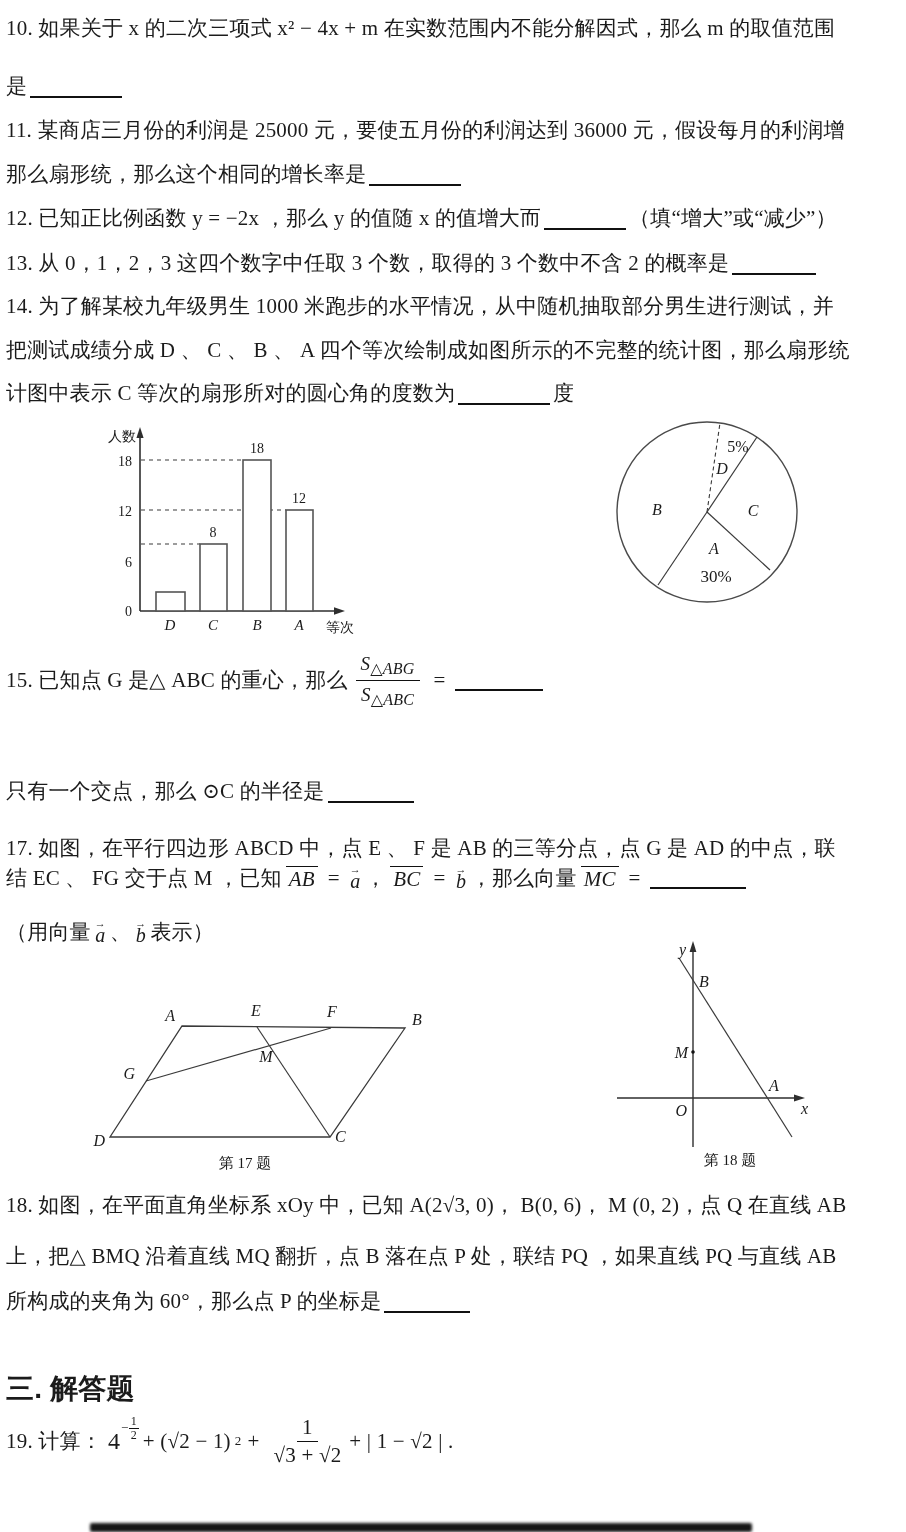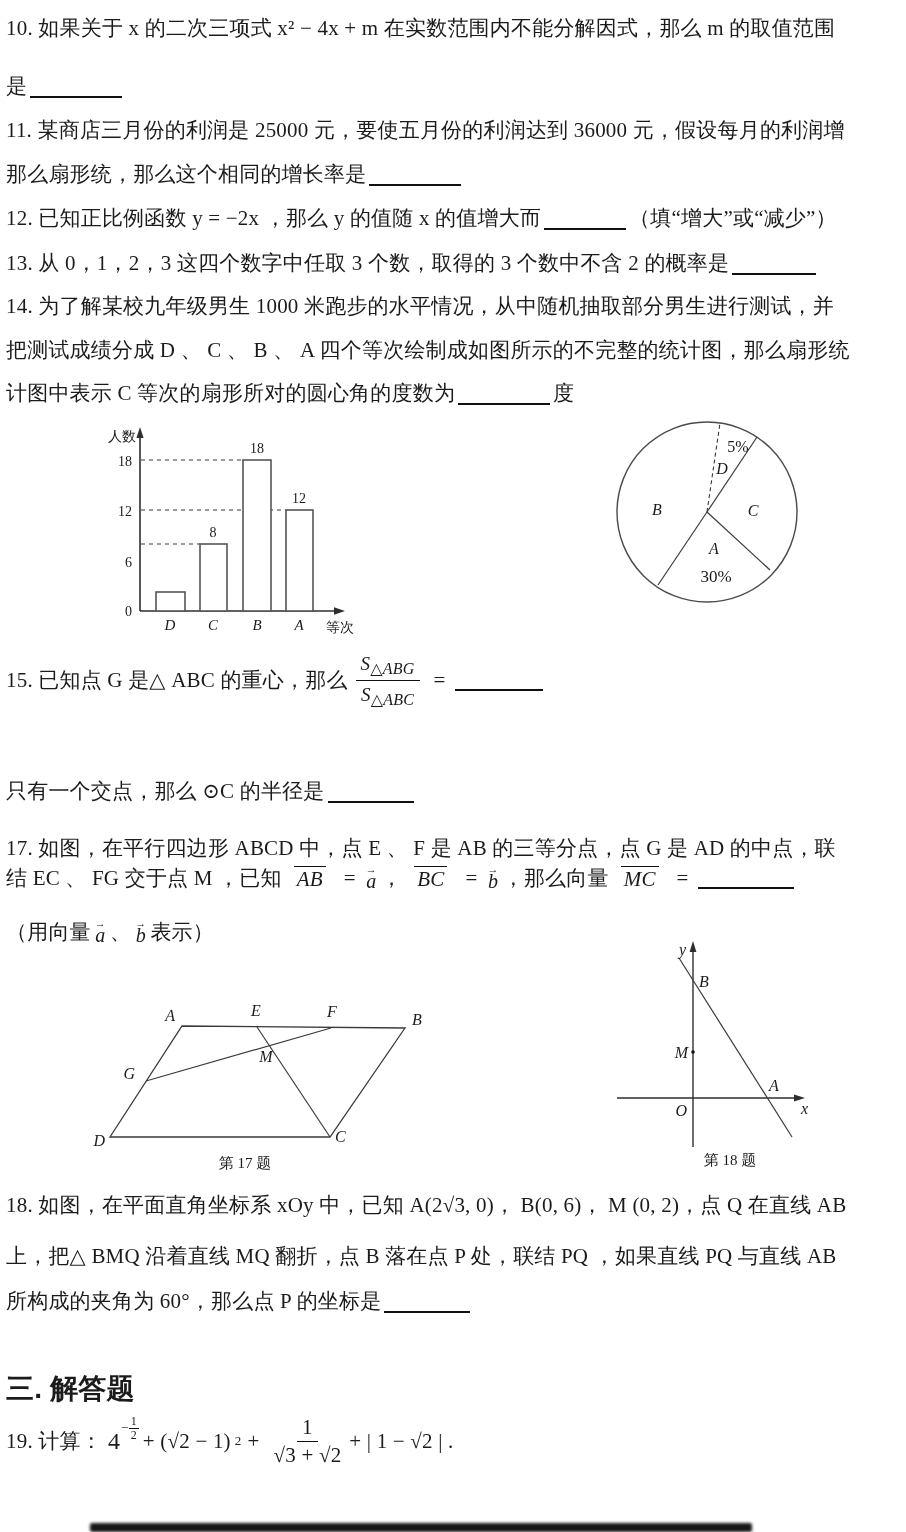--- a/index.html
+++ b/index.html
@@ -8,21 +8,21 @@
   .line{position:absolute;left:6px;font-size:21px;white-space:nowrap;letter-spacing:.2px;}
   .fline{display:flex;align-items:center;}
   .blank{display:inline-block;height:20px;border-bottom:2.2px solid #111;vertical-align:-5px;margin:0 3px;}
   
   .frac{display:inline-flex;flex-direction:column;align-items:center;margin:0 8px;line-height:1.15;}
   .frac .num{border-bottom:1.7px solid #111;padding:0 5px 1px;}
   .frac .den{padding-top:1px;}
   .ssub{font-size:16px;font-style:italic;vertical-align:-4px;}
   .sS{font-size:19px;font-style:italic;}
   
-  .ovl{display:inline-block;border-top:1.7px solid #111;padding:1px 3px 0;font-style:italic;line-height:1.05;margin:0 12px;}
+  .ovl{display:inline-block;border-top:1.7px solid #111;padding:1px 3px 0;font-style:italic;line-height:1.05;margin:0 4px;}
   .arrvec{display:inline-flex;flex-direction:column;align-items:center;line-height:1;margin:0 4px;}
   .arrvec .ah{font-size:11px;line-height:6px;transform:translateY(1px);}
   .arrvec .al{font-style:italic;font-size:20px;line-height:1.05;}
   .eqs{margin:0 6px;}
   
   .expblock{display:inline-flex;align-items:center;transform:translateY(-13px);font-size:13px;margin-left:1px;}
   .minifrac{display:inline-flex;flex-direction:column;align-items:center;font-size:12px;line-height:1.05;}
   .minifrac .mnum{border-bottom:1.2px solid #111;padding:0 2px;}
   .base19{font-size:24px;}
   sup.s2{font-size:13px;vertical-align:9px;}

